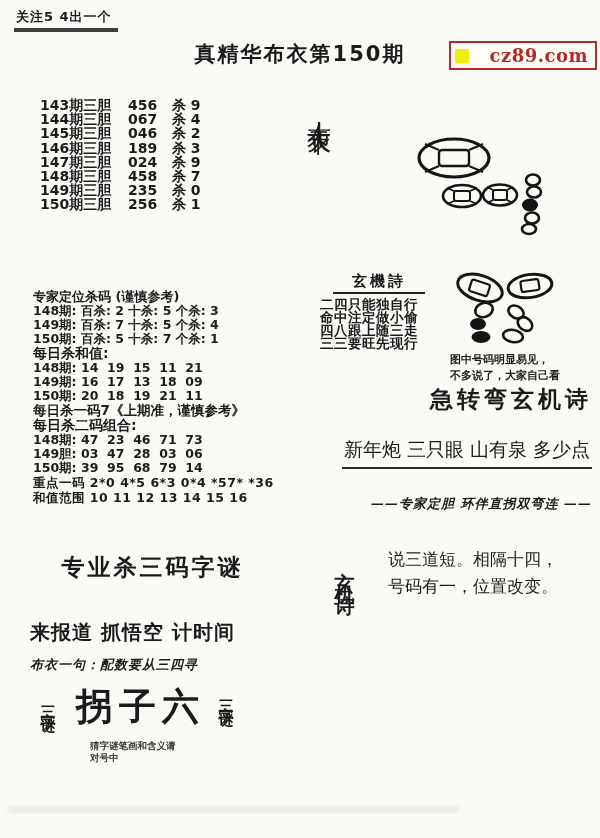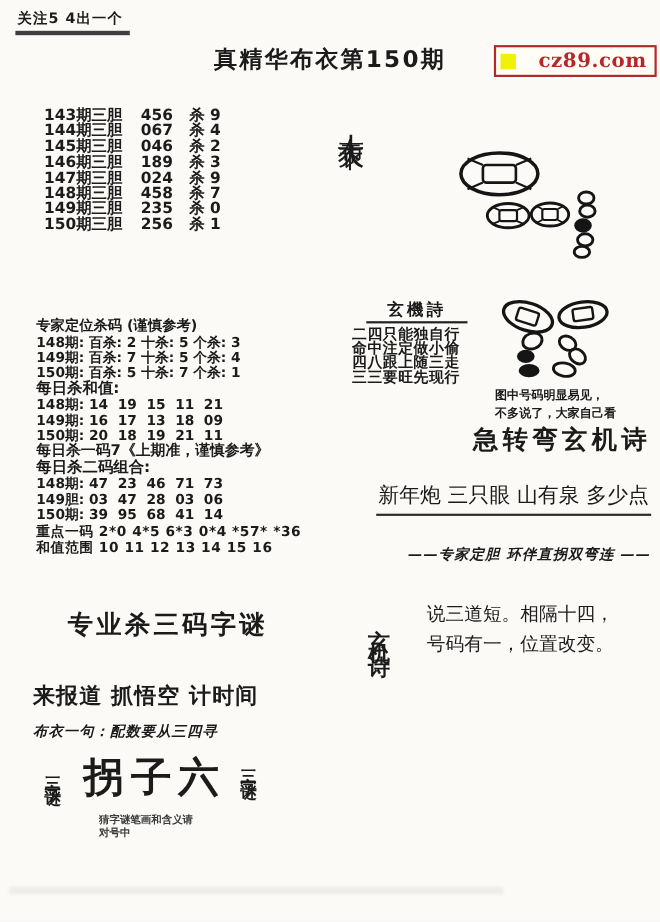--- a/index.html
+++ b/index.html
@@ -149,21 +149,21 @@
     <div>149期: 百杀: 7 十杀: 5 个杀: 4</div>
     <div>150期: 百杀: 5 十杀: 7 个杀: 1</div>
     <div class="hd2">每日杀和值:</div>
     <div>148期: 14  19  15  11  21</div>
     <div>149期: 16  17  13  18  09</div>
     <div>150期: 20  18  19  21  11</div>
     <div class="one">每日杀一码7《上期准，谨慎参考》</div>
     <div class="hd2">每日杀二码组合:</div>
     <div>148期: 47  23  46  71  73</div>
     <div>149胆: 03  47  28  03  06</div>
-    <div>150期: 39  95  68  41  14</div>
+    <div>150期: 39  95  68  79  14</div>
     <div class="key">重点一码 2*0 4*5 6*3 0*4 *57* *36</div>
     <div class="key">和值范围 10 11 12 13 14 15 16</div>
   </div>
 
   <div class="abs riddle">
     <div class="lab l vtext">三字谜</div>
     <div class="ans">拐子六</div>
     <div class="nt">
       <div>猜字谜笔画和含义请</div>
       <div>对号中</div>

